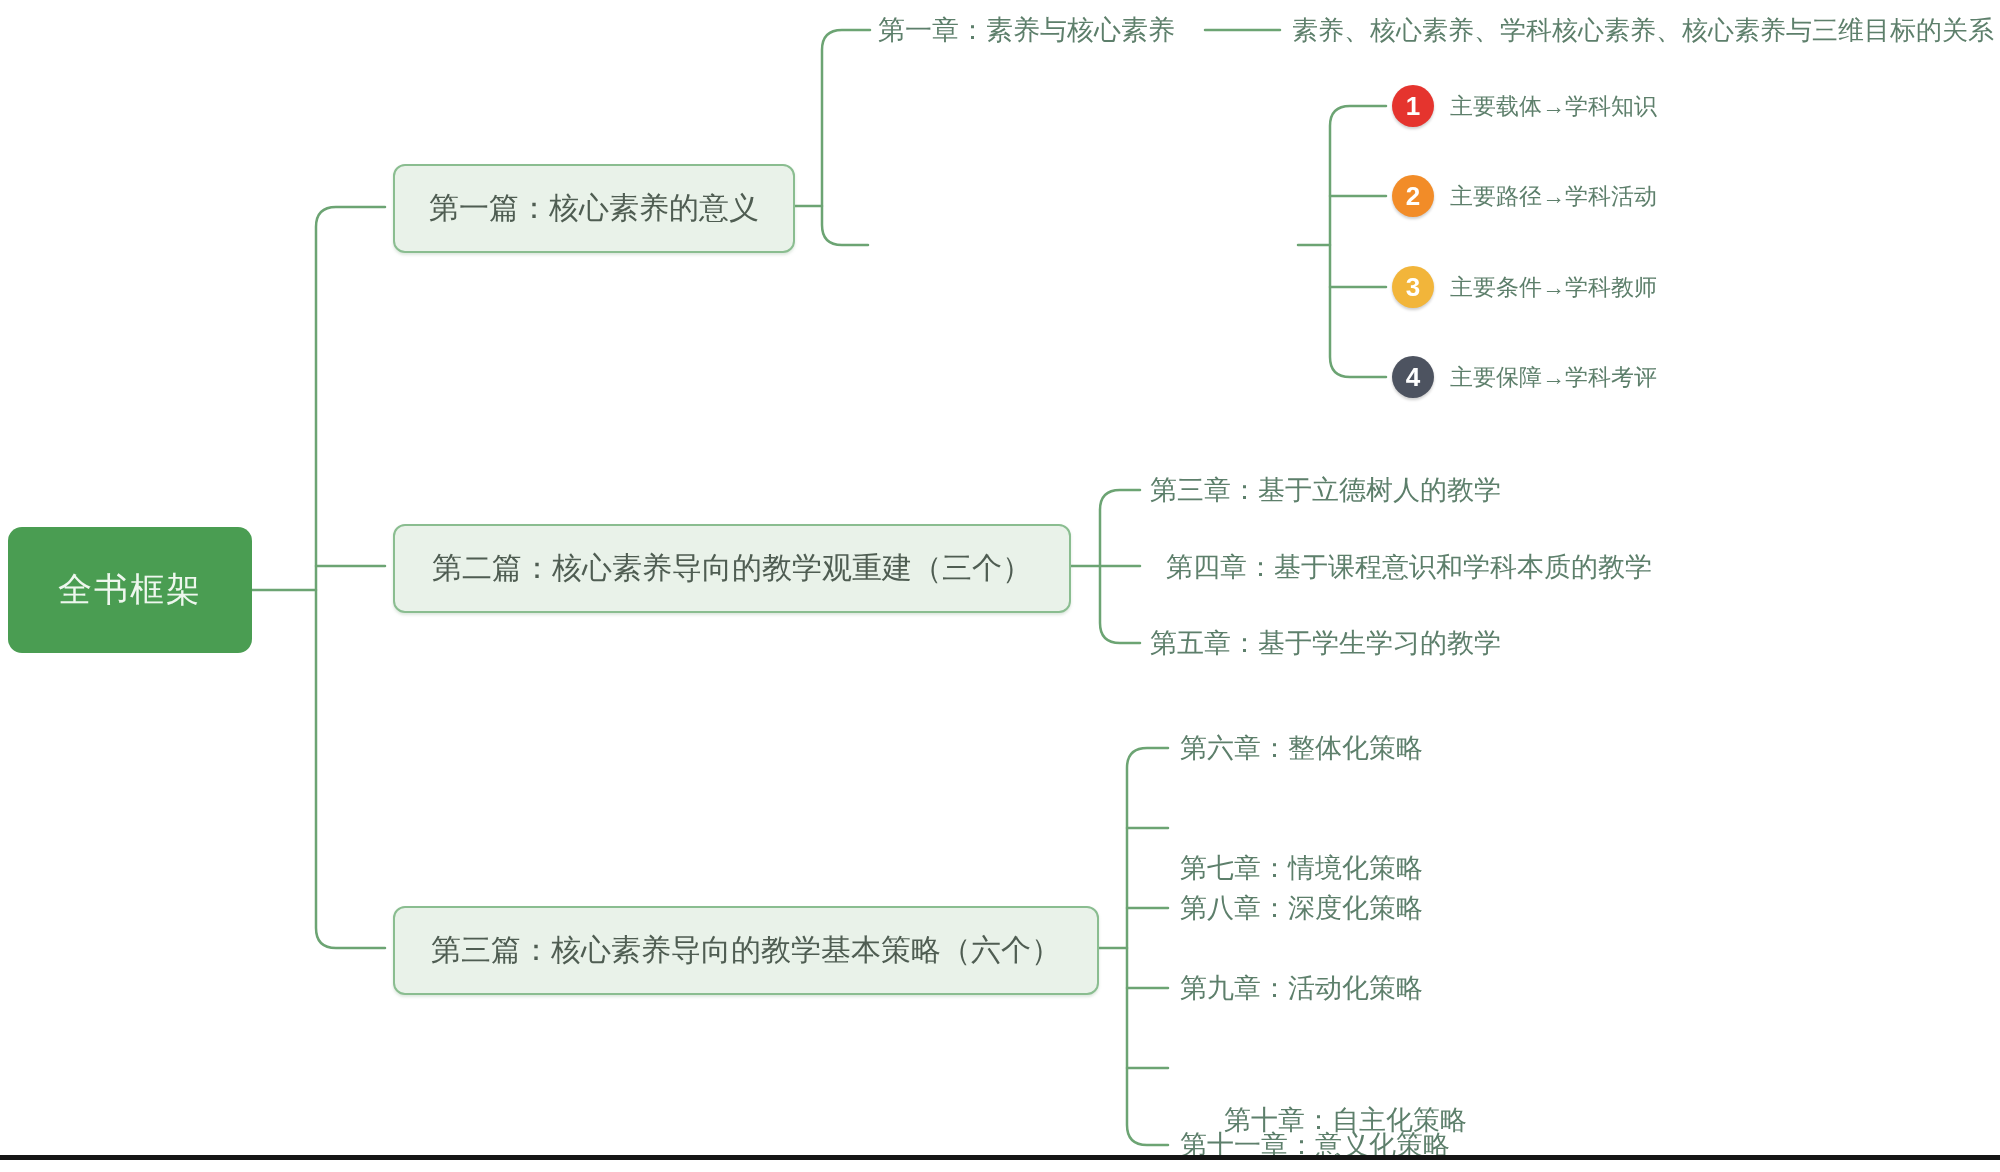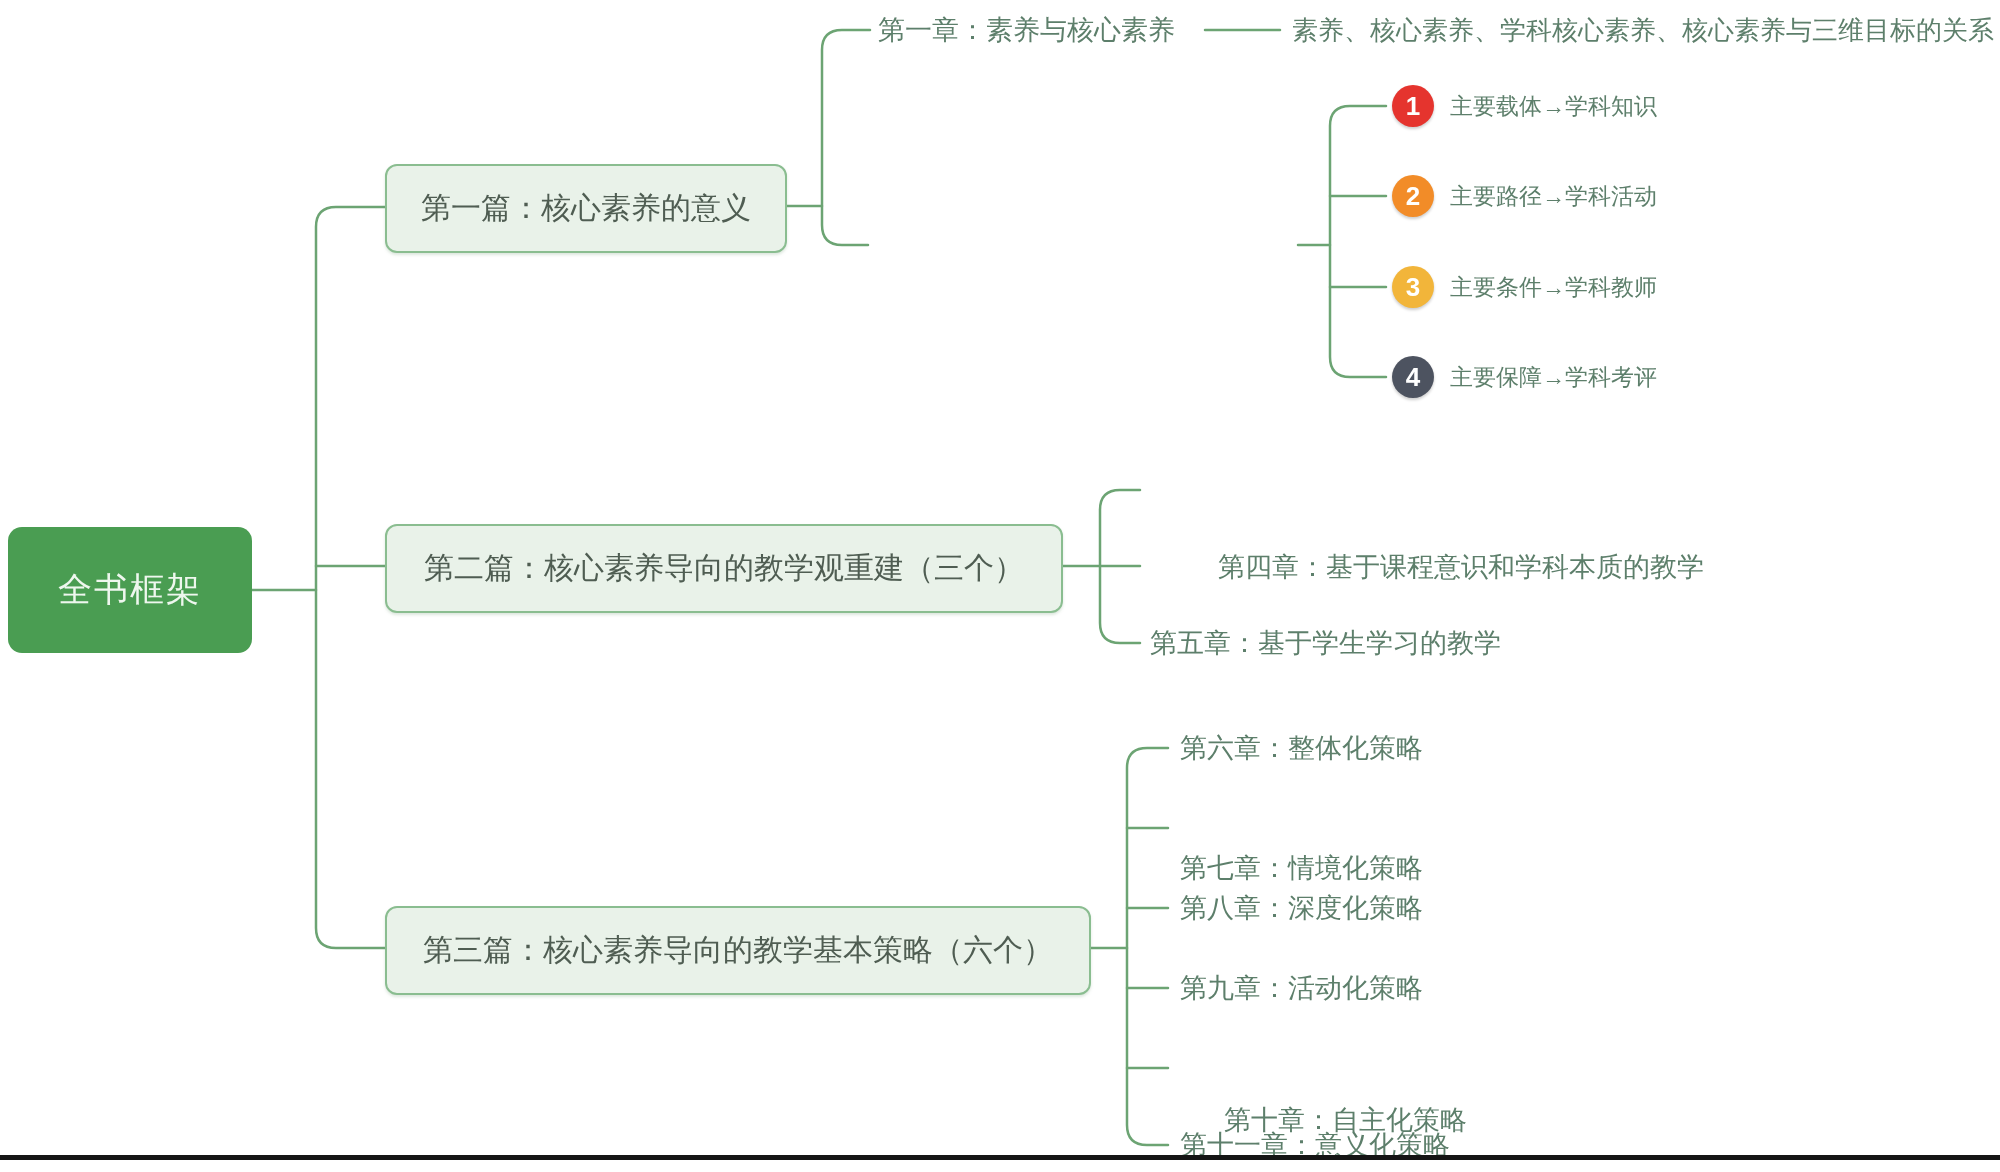--- a/index.html
+++ b/index.html
@@ -15,20 +15,21 @@
     background:var(--root-fill);border-radius:14px;
     display:flex;align-items:center;justify-content:center;
     color:var(--root-text);font-size:34px;letter-spacing:2px;
   }
   .branch-box{
     position:absolute;height:85px;background:var(--box-fill);
     border:2px solid var(--box-border);border-radius:12px;
     display:flex;align-items:center;justify-content:center;
     color:var(--box-text);font-size:30px;white-space:nowrap;
     box-shadow:0 2px 3px rgba(120,160,125,0.25);
+    margin-left:8px;
   }
   .box1{left:385px;top:164px;width:398px;}
   .box2{left:385px;top:524px;width:674px;}
   .box3{left:385px;top:906px;width:702px;}
 
   .leaf{
     position:absolute;transform:translateY(-50%);
     color:var(--node-text);font-size:27px;white-space:nowrap;
   }
   .detail-text{
@@ -115,21 +116,22 @@
   </div>
   <div class="num-item" style="top:287px;">
     <span class="badge badge-3">3</span>
     <span class="num-label">主要条件→学科教师</span>
   </div>
   <div class="num-item" style="top:377px;">
     <span class="badge badge-4">4</span>
     <span class="num-label">主要保障→学科考评</span>
   </div>
 
-  <div class="leaf" style="left:1218px;top:567px;font-family:Liberation Serif, serif;">第四章：基于课程意识和学科本质的教学</div>
+  <div class="leaf" style="left:1150px;top:490px;">第三章：基于立德树人的教学</div>
+  <div class="leaf" style="left:1166px;top:567px;font-family:Liberation Serif, serif;">第四章：基于课程意识和学科本质的教学</div>
   <div class="leaf" style="left:1150px;top:643px;">第五章：基于学生学习的教学</div>
 
   <div class="leaf" style="left:1180px;top:748px;">第六章：整体化策略</div>
   <div class="leaf" style="left:1180px;top:828px;margin-top:40px;">第七章：情境化策略</div>
   <div class="leaf" style="left:1180px;top:908px;">第八章：深度化策略</div>
   <div class="leaf" style="left:1180px;top:988px;">第九章：活动化策略</div>
   <div class="leaf" style="left:1180px;top:1120px;margin-left:44px;">第十章：自主化策略</div>
   <div class="leaf" style="left:1180px;top:1145px;">第十一章：意义化策略</div>
 
   <div class="bottom-rule"></div>

